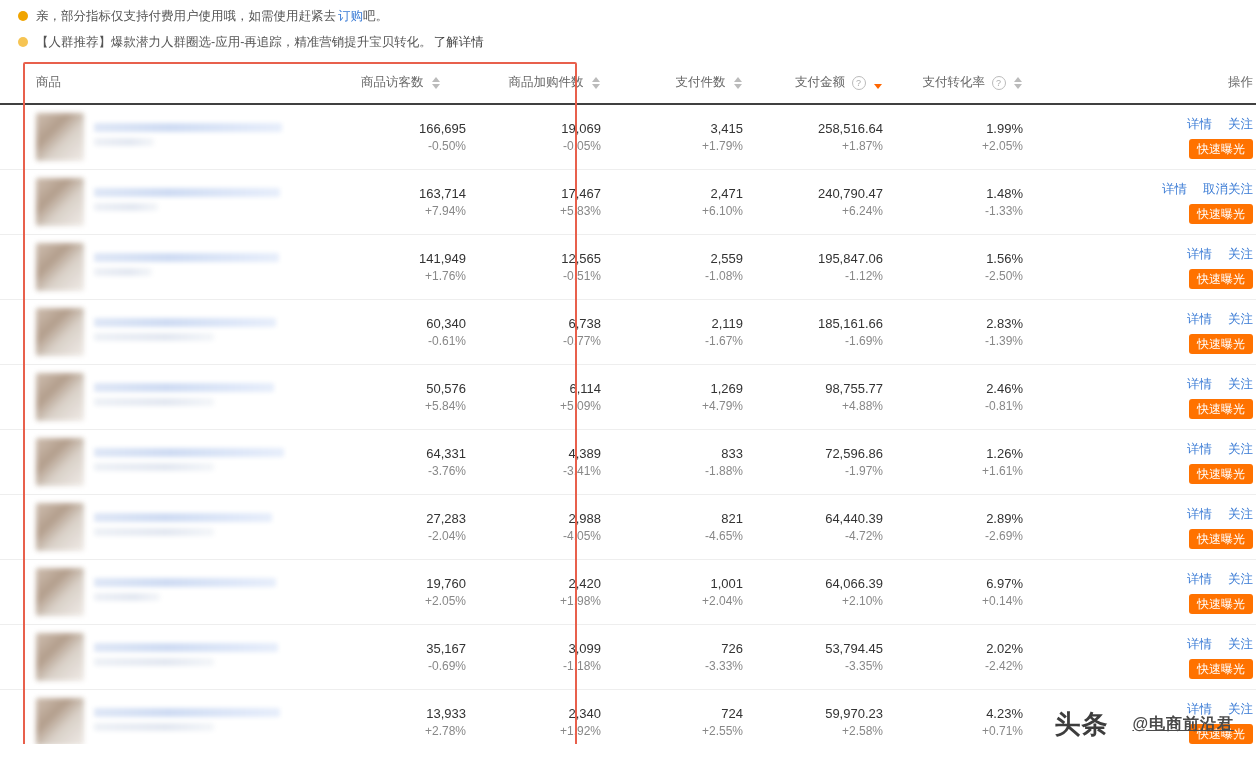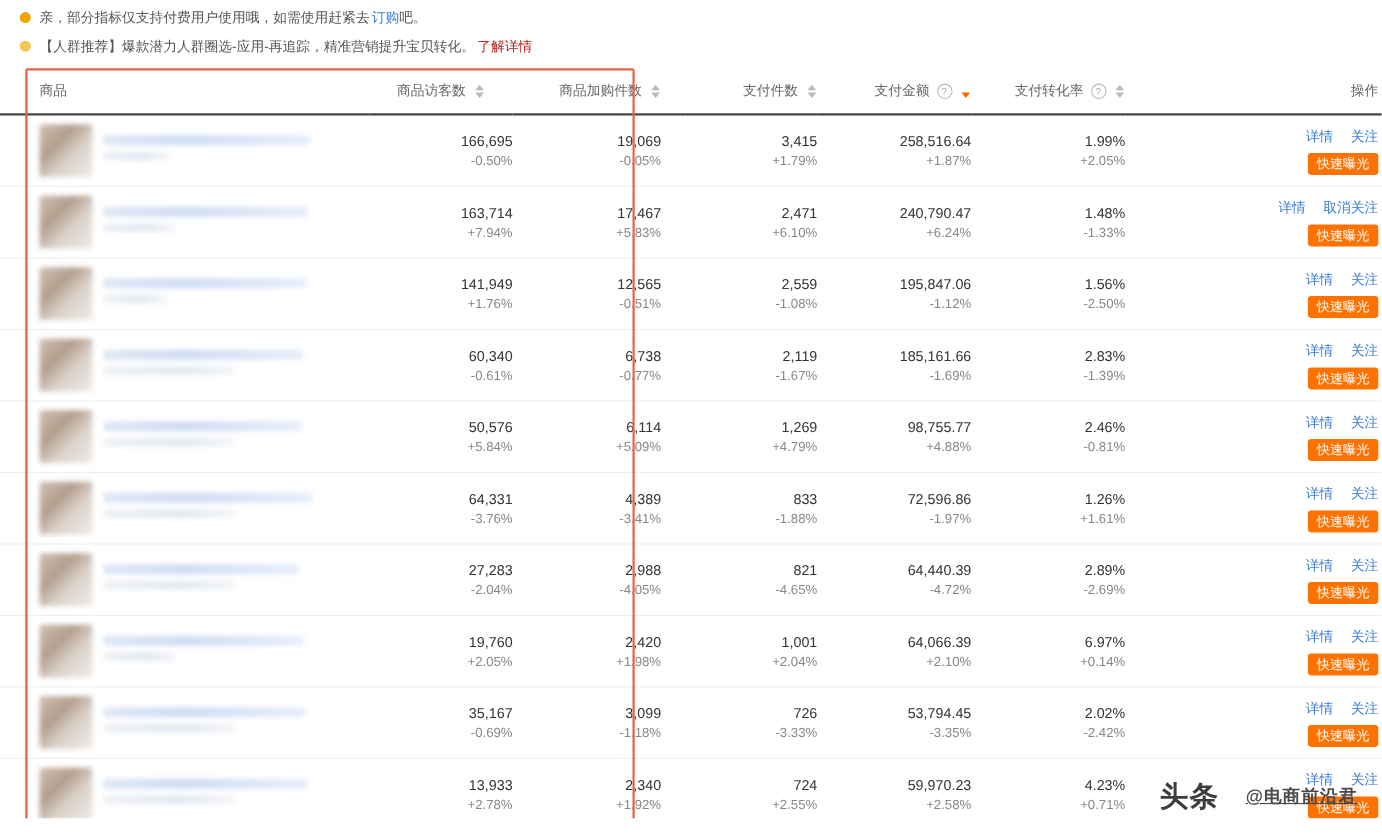--- a/index.html
+++ b/index.html
@@ -14,21 +14,21 @@
   }
   .notices{padding:6px 18px 2px 18px;}
   .notice{display:flex;align-items:center;line-height:20px;font-size:12.5px;color:#555;margin-bottom:6px;}
   .dot{
     width:10px;height:10px;border-radius:50%;
     background:#f0a400;margin-right:8px;flex:0 0 auto;
     display:inline-block;
   }
   .dot.pale{background:#f6c453;}
   .notice .link{color:#3a7bd5;margin-left:2px;cursor:pointer;}
-  .notice .link.plain{color:#b91c1c;font-family:Liberation Serif, serif;}
+  .notice .link.plain{color:#404040;font-family:Liberation Serif, serif;}
 
   .table-wrap{position:relative;margin-top:4px;}
   table{border-collapse:collapse;width:1256px;table-layout:fixed;}
   thead th{
     font-weight:normal;
     color:#666;
     font-size:12.5px;
     padding:10px 0 12px 0;
     border-bottom:2px solid #404040;
     background:#fff;

